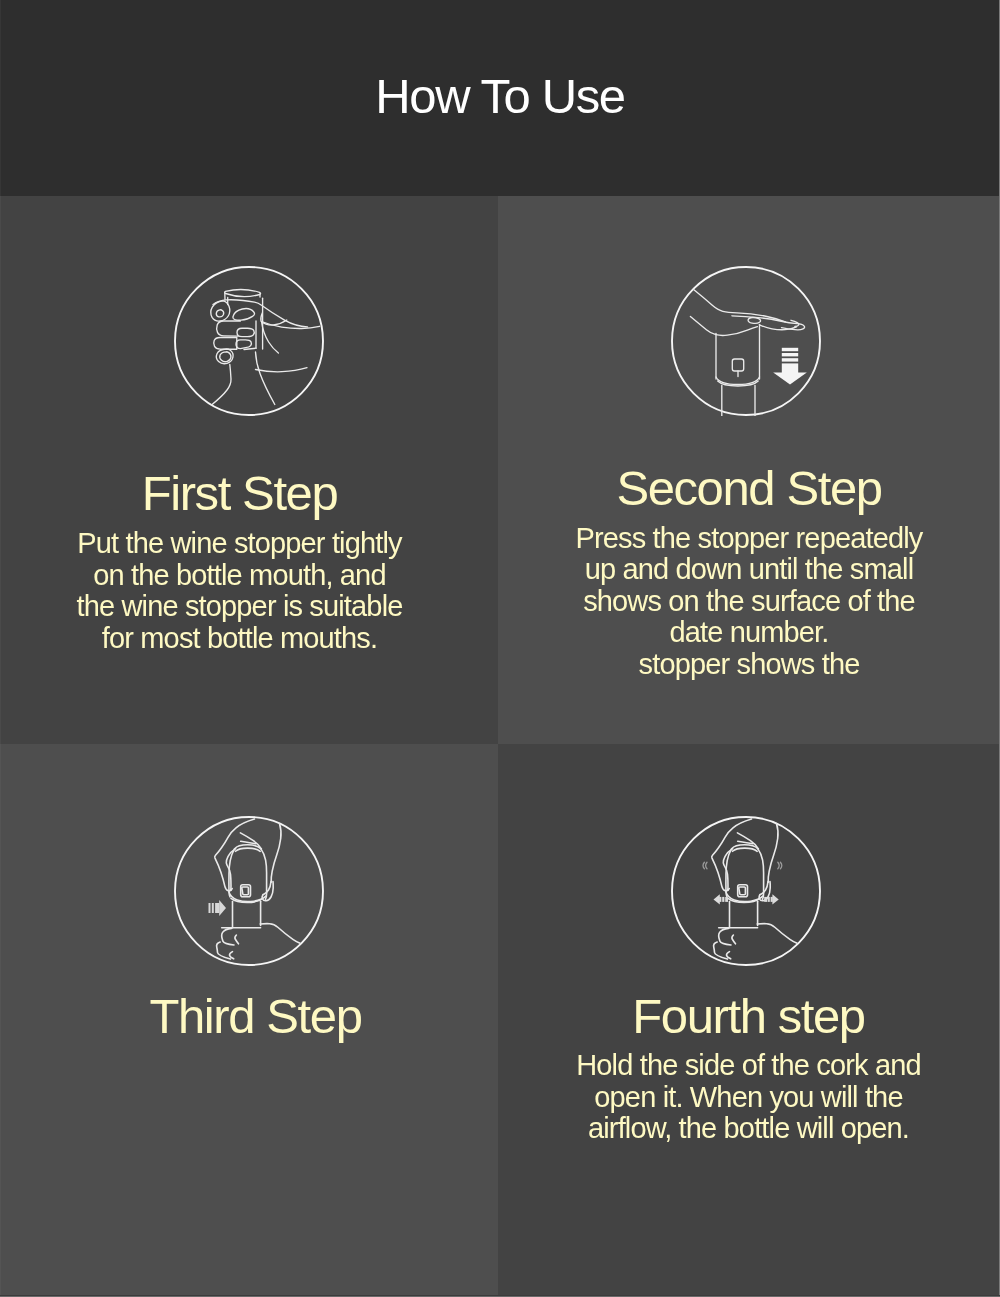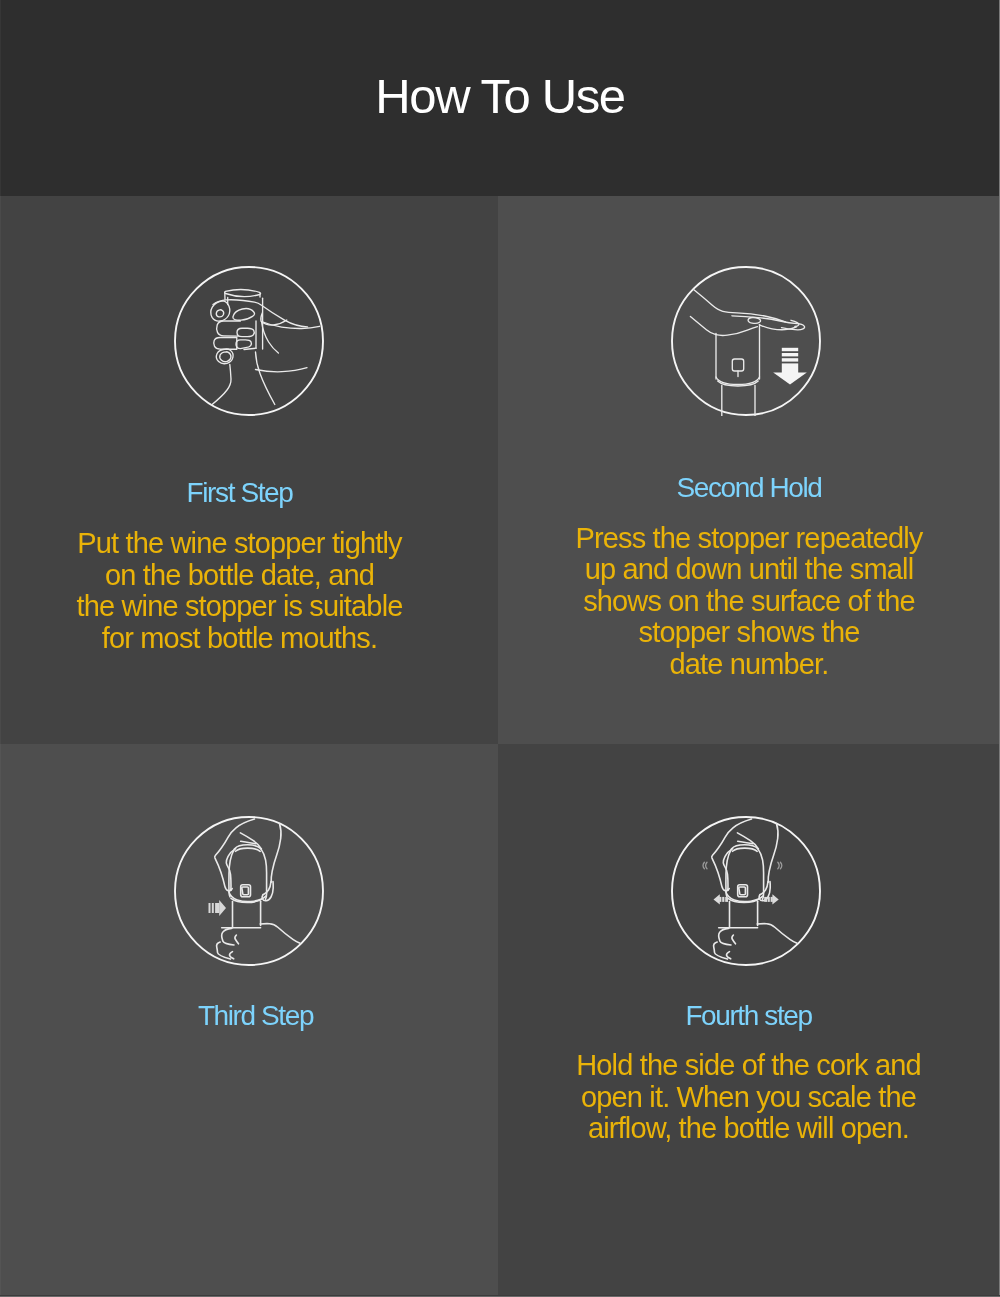--- a/index.html
+++ b/index.html
@@ -11,23 +11,23 @@
   .header{position:absolute;left:0;top:0;width:1000px;height:196px;background:#2e2e2e;}
   .header-title{position:absolute;left:0;top:-2.3px;width:1000px;text-align:center;
     color:#ffffff;font-size:49px;font-weight:400;line-height:196px;letter-spacing:-1.4px;}
   .grid{position:absolute;left:0;top:196px;width:1000px;height:1101px;}
   .cell{position:absolute;box-sizing:border-box;overflow:hidden;}
   .c0{left:0;top:0;width:498px;height:547.6px;background:#434343;}
   .c1{left:498px;top:0;width:502px;height:547.6px;background:#4e4e4e;}
   .c2{left:0;top:547.6px;width:498px;height:553.4px;background:#4e4e4e;}
   .c3{left:498px;top:547.6px;width:502px;height:553.4px;background:#434343;}
   .icon{position:absolute;width:150px;height:150px;}
-  .step-title{position:absolute;text-align:center;color:#7dd3fc;
-    font-size:28px;font-weight:400;line-height:40px;letter-spacing:-1.4px;}
-  .step-body{position:absolute;text-align:center;color:#eab308;
+  .step-title{position:absolute;text-align:center;color:#fef9c3;
+    font-size:49px;font-weight:400;line-height:40px;letter-spacing:-1.4px;}
+  .step-body{position:absolute;text-align:center;color:#fef9c3;
     font-size:29px;font-weight:400;line-height:31.5px;letter-spacing:-0.85px;}
   .edge{position:absolute;}
   .edge-right{right:0;top:0;width:1px;height:1297px;background:#7a7a7a;}
   .edge-bottom{left:0;bottom:0;width:1000px;height:1px;background:#696969;}
   .edge-bottom2{left:0;bottom:1px;width:1000px;height:1px;background:#3b3b3b;}
   .edge-left{left:0;top:0;width:1px;height:1297px;background:rgba(255,255,255,0.04);}
 </style>
 </head>
 <body>
 
@@ -78,21 +78,21 @@
   <path d="M55.8 98.5 q0.8 6.5 1.2 14.5 q0.2 5.5 -4.0 11.0 q-4.5 6.0 -15.5 15.0"></path>
 
   <path d="M81.5 103.5 q14.0 2.8 26.5 2.2 q13.5 -0.6 25.0 -4.0"></path>
 
   <path d="M81.5 86.0 q0.5 10.5 4.5 21.5 q4.5 12.5 14.8 31.0"></path>
 </svg>
       </div>
       <div class="step-title" style="left:0px;top:277.1px;width:479px">First Step</div>
       <div class="step-body" style="left:0px;top:332px;width:479px">
         <div>Put the wine stopper tightly</div>
-        <div>on the bottle date, and</div>
+        <div>on the bottle mouth, and</div>
         <div>the wine stopper is suitable</div>
         <div>for most bottle mouths.</div>
       </div>
     </div>
     <div class="cell c1">
       <div class="icon" style="left:172.6px;top:70px">
 <svg viewBox="0 0 150 150" width="150" height="150" fill="none" stroke="#eaeaea" stroke-width="1.35" stroke-linecap="round" stroke-linejoin="round">
   <circle cx="75" cy="75" r="74" stroke="#f5f5f5" stroke-width="1.9"></circle>
 
   <path d="M22.3 23.3 q10.5 8.5 19.0 16.0 q5.5 4.8 10.5 6.0 q5.0 1.2 14.0 1.5 q15.0 0.5 28.0 3.2 q11.0 2.3 20.5 5.8"></path>
@@ -121,27 +121,27 @@
 
   <g fill="#f5f5f5" stroke="none">
     <rect x="110.8" y="81.8" width="16.4" height="3.4"></rect>
     <rect x="110.8" y="87.0" width="16.4" height="3.4"></rect>
     <rect x="110.8" y="92.2" width="16.4" height="3.4"></rect>
     <rect x="110.8" y="97.4" width="16.4" height="9.8"></rect>
     <path d="M102.2 106.6 L135.8 106.6 L119.0 118.5 Z"></path>
   </g>
 </svg>
       </div>
-      <div class="step-title" style="left:0px;top:271.7px;width:502px">Second Hold</div>
+      <div class="step-title" style="left:0px;top:271.7px;width:502px">Second Step</div>
       <div class="step-body" style="left:0px;top:326.5px;width:502px">
         <div>Press the stopper repeatedly</div>
         <div>up and down until the small</div>
         <div>shows on the surface of the</div>
+        <div>date number.</div>
         <div>stopper shows the</div>
-        <div>date number.</div>
       </div>
     </div>
     <div class="cell c2">
       <div class="icon" style="left:174.4px;top:72.6px">
 <svg viewBox="0 0 150 150" width="150" height="150" fill="none" stroke="#e9e9e9" stroke-width="1.6" stroke-linecap="round" stroke-linejoin="round">
   <circle cx="75" cy="75" r="74" stroke="#f5f5f5" stroke-width="1.9"></circle>
 
   <path d="M80.5 3.0 q-12.0 3.5 -18.5 8.8 q-5.0 4.0 -8.0 9.5 q-3.0 5.5 -6.5 10.5 q-3.0 4.3 -6.0 7.5 q-1.2 1.3 -0.5 2.8 q3.5 7.0 6.0 14.5 q2.3 7.0 3.8 13.5 q0.9 4.0 3.6 4.7 q2.8 0.7 3.8 -2.2"></path>
 
   <path d="M61.6 32.6 q-5.0 3.0 -7.5 7.8 q-2.2 4.2 -1.8 6.5 q0.4 2.3 1.9 4.5 q1.8 2.7 2.3 7.0 q0.5 4.5 0.5 11.5 q0 3.3 -0.4 4.3"></path>
@@ -243,21 +243,21 @@
     <path d="M101.4 78.2 L101.4 88.6 L107.7 83.4 Z"></path>
     <rect x="99.6" y="80.9" width="2.2" height="5.0"></rect>
     <rect x="96.6" y="80.9" width="2.2" height="5.0"></rect>
     <rect x="93.2" y="80.9" width="2.8" height="5.0"></rect>
   </g>
 </svg>
       </div>
       <div class="step-title" style="left:0px;top:252.2px;width:501px">Fourth step</div>
       <div class="step-body" style="left:0px;top:306.5px;width:501px">
         <div>Hold the side of the cork and</div>
-        <div>open it. When you scale the</div>
+        <div>open it. When you will the</div>
         <div>airflow, the bottle will open.</div>
       </div>
     </div>
   </div>
   <div class="edge edge-left"></div>
   <div class="edge edge-right"></div>
   <div class="edge edge-bottom2"></div>
   <div class="edge edge-bottom"></div>
 </div>
 

